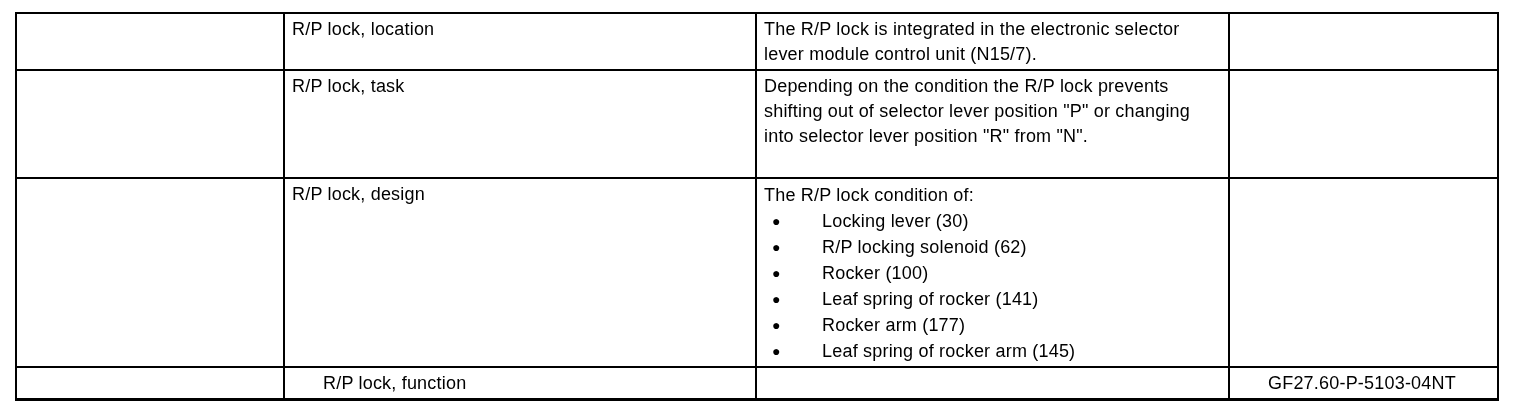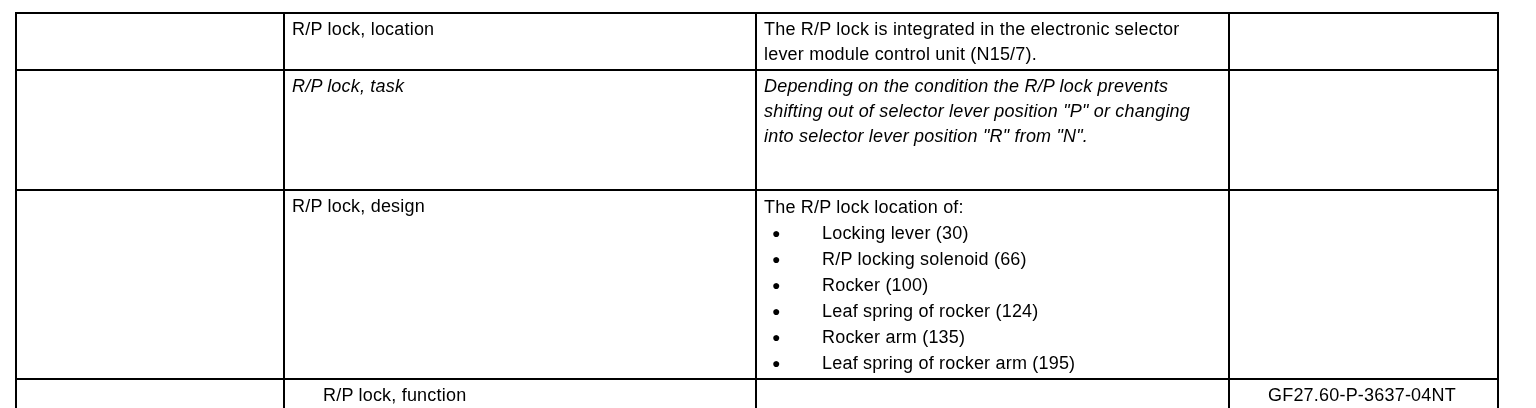--- a/index.html
+++ b/index.html
@@ -33,21 +33,21 @@
     font-size: 18px;
     line-height: 25px;
     letter-spacing: 0.2px;
     overflow: hidden;
   }
   table.spec-table tr:last-child td {
     border-bottom-width: 3px;
     padding-left: 38px;
   }
   tr.row-location   { height: 45px;  }
-  tr.row-task       { height: 120px; font-style: italic; }
+  tr.row-task       { height: 108px; }
   tr.row-design     { height: 186px; }
   tr.row-function   { height: 31px;  }
   .bullet-row {
     display: flex;
     line-height: 26px;
   }
   .bullet-glyph {
     display: inline-block;
     width: 50px;
     padding-left: 8px;
@@ -91,54 +91,54 @@
         </td>
         <td></td>
       </tr>
 
       <tr class="row-design">
         <td></td>
         <td>
           <span>R/P lock, design</span>
         </td>
         <td>
-          <div class="intro-line">The R/P lock location of:</div>
+          <div class="intro-line">The R/P lock condition of:</div>
           <div class="bullet-row">
             <span class="bullet-glyph">●</span>
             <span>Locking lever (30)</span>
           </div>
           <div class="bullet-row">
             <span class="bullet-glyph">●</span>
-            <span>R/P locking solenoid (66)</span>
+            <span>R/P locking solenoid (62)</span>
           </div>
           <div class="bullet-row">
             <span class="bullet-glyph">●</span>
             <span>Rocker (100)</span>
           </div>
           <div class="bullet-row">
             <span class="bullet-glyph">●</span>
-            <span>Leaf spring of rocker (124)</span>
+            <span>Leaf spring of rocker (141)</span>
           </div>
           <div class="bullet-row">
             <span class="bullet-glyph">●</span>
-            <span>Rocker arm (135)</span>
+            <span>Rocker arm (177)</span>
           </div>
           <div class="bullet-row">
             <span class="bullet-glyph">●</span>
-            <span>Leaf spring of rocker arm (195)</span>
+            <span>Leaf spring of rocker arm (145)</span>
           </div>
         </td>
         <td></td>
       </tr>
 
       <tr class="row-function">
         <td></td>
         <td>
           <span>R/P lock, function</span>
         </td>
         <td></td>
         <td>
-          <span>GF27.60-P-3637-04NT</span>
+          <span>GF27.60-P-5103-04NT</span>
         </td>
       </tr>
     </tbody>
   </table>
 </div>
 
 </body></html>

